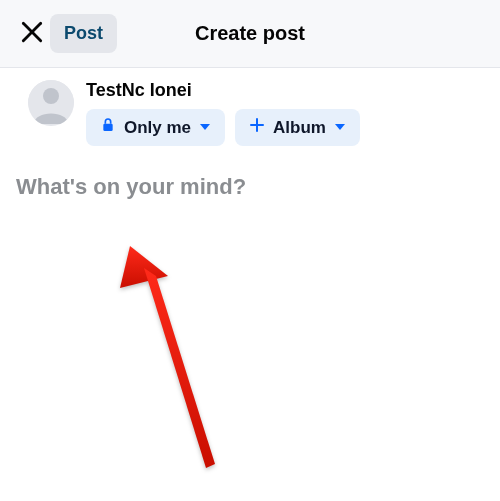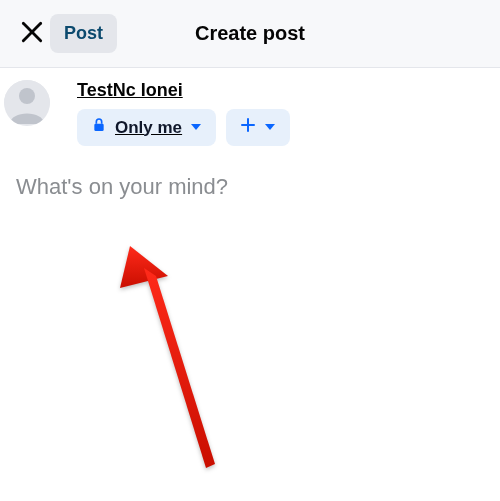--- a/index.html
+++ b/index.html
@@ -32,23 +32,22 @@
     color: #0c4a6e;
     font-weight: 600;
     font-size: 18px;
     border: none;
     border-radius: 8px;
     padding: 9px 14px;
     cursor: default;
   }
   .user-row {
     display: flex;
-    padding: 12px 16px 0 4px;
-    gap: 27px;
-    text-decoration: underline;
+    padding: 12px 16px 0 28px;
+    gap: 12px;
   }
   .avatar {
     width: 46px; height: 46px;
     border-radius: 50%;
     background: #e4e6eb;
     display: flex; align-items: center; justify-content: center;
     flex-shrink: 0;
     overflow: hidden;
   }
   .avatar svg { width: 46px; height: 46px; }
@@ -69,20 +68,21 @@
     padding: 8px 14px;
     display: inline-flex;
     align-items: center;
     gap: 8px;
     cursor: pointer;
   }
   .chip svg { width: 16px; height: 16px; flex-shrink: 0; }
   .chip .caret svg { width: 12px; height: 12px; }
   .composer {
     padding: 28px 16px 0 16px;
+    font-weight: bold;
   }
   .composer-placeholder {
     font-size: 22px;
     color: #8a8d91;
   }
   .arrow-annotation {
     position: absolute;
     left: 120px;
     top: 246px;
     pointer-events: none;
@@ -134,20 +134,21 @@
         </span>
       </button>
 
       <button class="chip">
         <span>
           <svg viewBox="0 0 24 24" stroke="#0a66ff" stroke-width="3" stroke-linecap="round">
             <line x1="12" y1="3" x2="12" y2="21"></line>
             <line x1="3" y1="12" x2="21" y2="12"></line>
           </svg>
         </span>
+        <span>Album</span>
         <span class="caret">
           <svg viewBox="0 0 12 12" fill="#0a66ff">
               <path d="M1 3 h10 L6 9 Z"></path>
             </svg>
         </span>
       </button>
 
 
     </div>
   </div>

